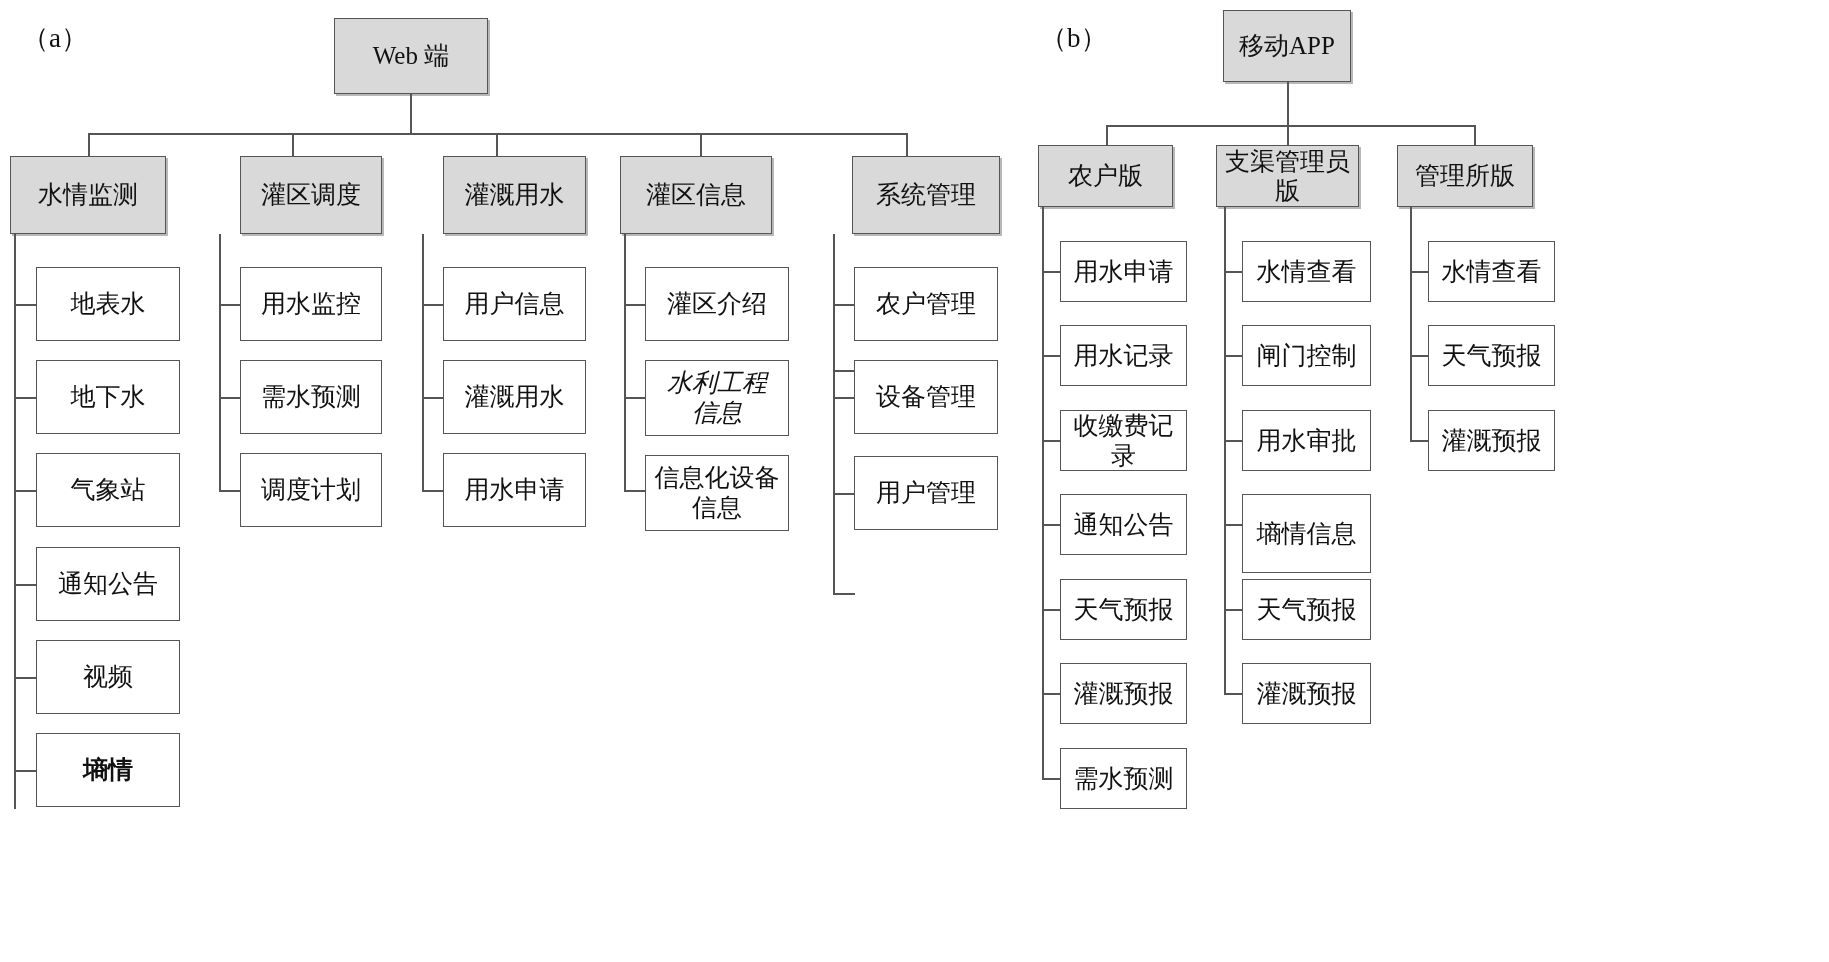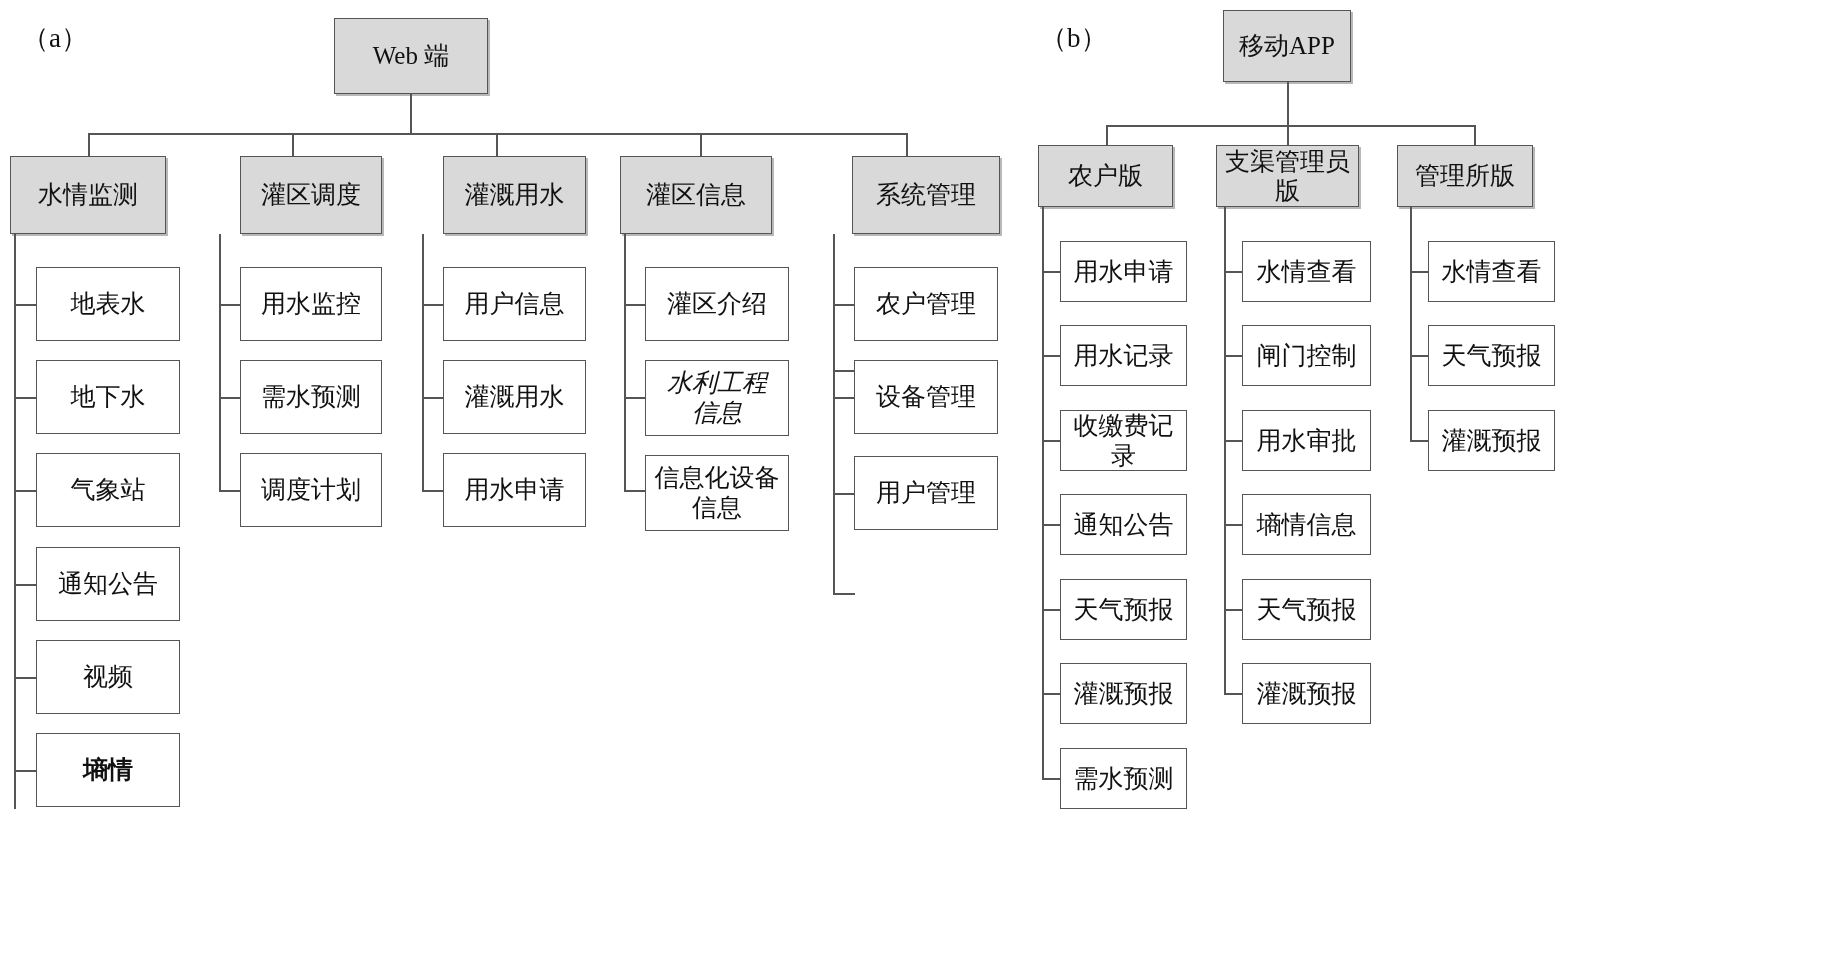--- a/index.html
+++ b/index.html
@@ -177,21 +177,21 @@
   <div class="ln h" style="left:1224px; top:271px; width:18px;"></div>
   <div class="ln h" style="left:1224px; top:355px; width:18px;"></div>
   <div class="ln h" style="left:1224px; top:440px; width:18px;"></div>
   <div class="ln h" style="left:1224px; top:524px; width:18px;"></div>
   <div class="ln h" style="left:1224px; top:609px; width:18px;"></div>
   <div class="ln h" style="left:1224px; top:693px; width:18px;"></div>
 
   <div class="node" style="left:1242px; top:241px; width:129px; height:61px;">水情查看</div>
   <div class="node" style="left:1242px; top:325px; width:129px; height:61px;">闸门控制</div>
   <div class="node" style="left:1242px; top:410px; width:129px; height:61px;">用水审批</div>
-  <div class="node" style="left:1242px; top:494px; width:129px; height:61px;">墒情信息</div>
+  <div class="node" style="left:1242px; top:494px; width:129px; height:79px;">墒情信息</div>
   <div class="node" style="left:1242px; top:579px; width:129px; height:61px;">天气预报</div>
   <div class="node" style="left:1242px; top:663px; width:129px; height:61px;">灌溉预报</div>
 
   <div class="ln v" style="left:1410px; top:207px; height:234px;"></div>
   <div class="ln h" style="left:1410px; top:271px; width:18px;"></div>
   <div class="ln h" style="left:1410px; top:355px; width:18px;"></div>
   <div class="ln h" style="left:1410px; top:440px; width:18px;"></div>
 
   <div class="node" style="left:1428px; top:241px; width:127px; height:61px;">水情查看</div>
   <div class="node" style="left:1428px; top:325px; width:127px; height:61px;">天气预报</div>

